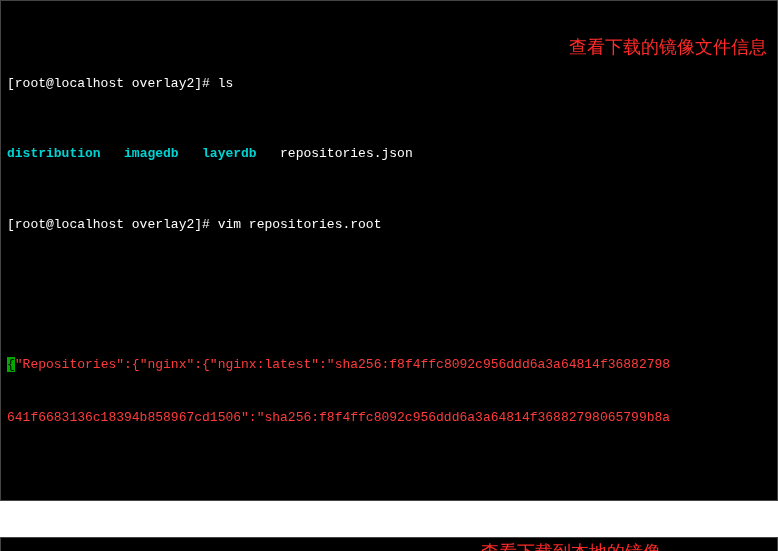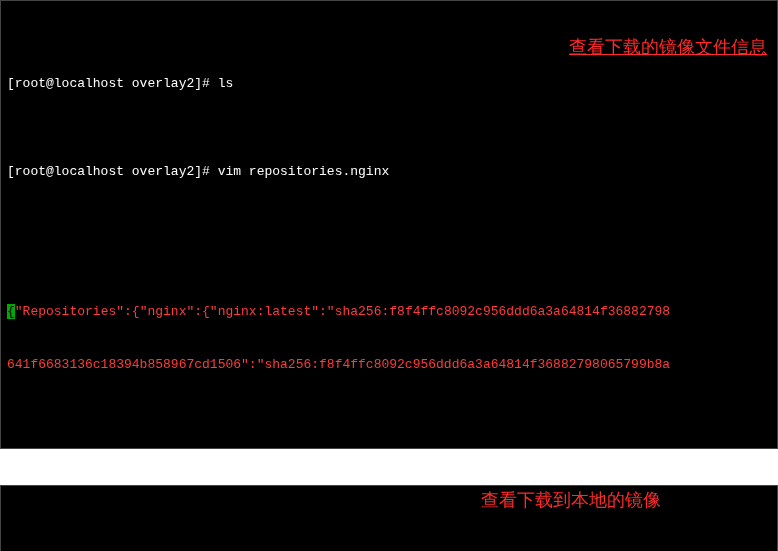--- a/index.html
+++ b/index.html
@@ -31,26 +31,27 @@
     font-family: "SimSun","Microsoft YaHei",sans-serif;
     font-size: 18px;
     white-space: nowrap;
   }
   .line { display: block; }
 </style>
 </head>
 <body>
 
 <div class="term term1">
-  <span class="annot" style="top:34px; right:10px;text-decoration:underline;">查看下载的镜像文件信息</span>
+  <span class="annot" style="top:34px; right:10px;">查看下载的镜像文件信息</span>
 
   <span class="line"><span class="white">[root@localhost overlay2]# </span><span class="white">ls</span></span>
 
+  <span class="line"><span class="cyan">distribution</span>   <span class="cyan">imagedb</span>   <span class="cyan">layerdb</span>   <span class="white">repositories.json</span></span>
 
-  <span class="line"><span class="white">[root@localhost overlay2]# </span><span class="white">vim repositories.nginx</span></span>
+  <span class="line"><span class="white">[root@localhost overlay2]# </span><span class="white">vim repositories.root</span></span>
 
   <span class="line"> </span>
 
   <span class="line"><span class="greenbg">{</span><span class="red">"Repositories":{"nginx":{"nginx:latest":"sha256:f8f4ffc8092c956ddd6a3a64814f36882798</span></span>
   <span class="line red">641f6683136c18394b858967cd1506":"sha256:f8f4ffc8092c956ddd6a3a64814f36882798065799b8a</span>
   <span class="line"> </span>
 </div>
 
 <div class="gap"></div>
 

